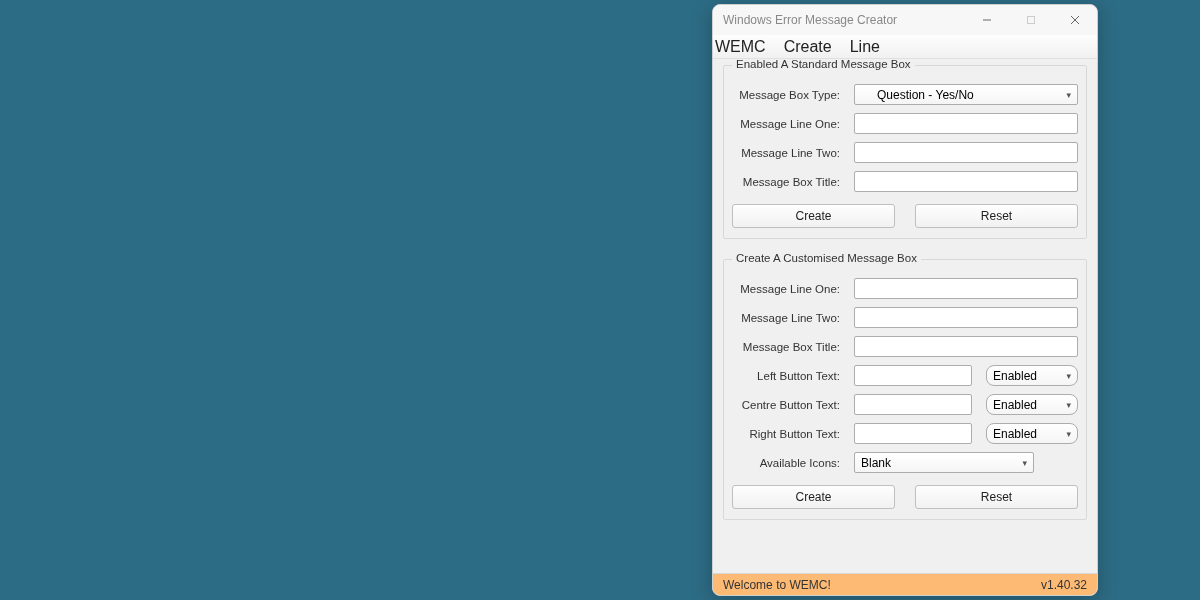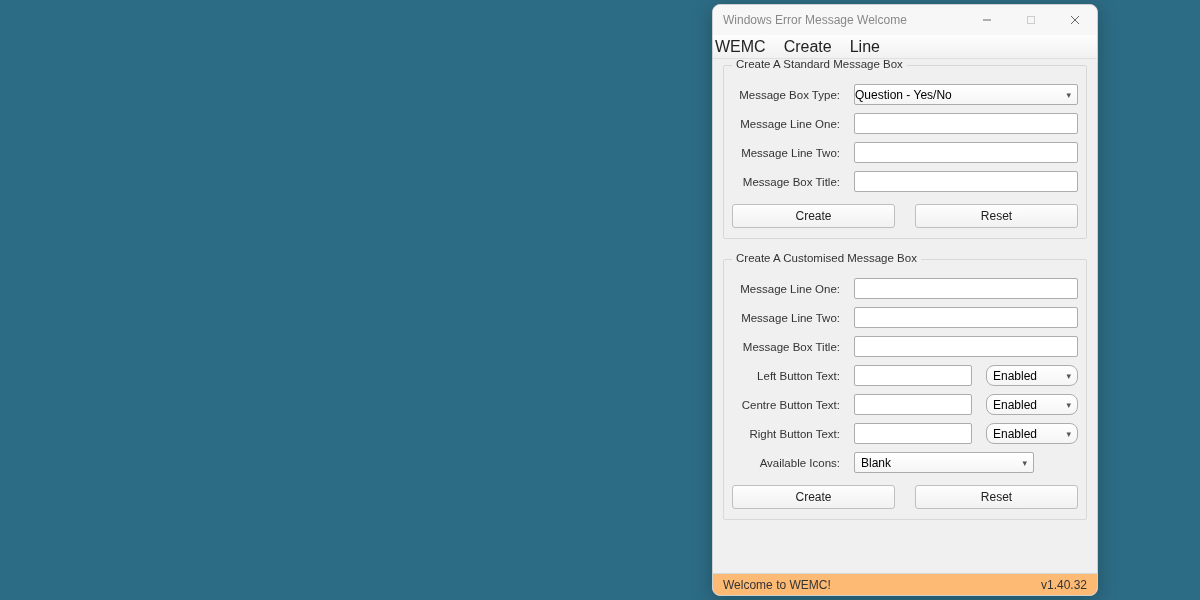--- a/index.html
+++ b/index.html
@@ -92,21 +92,21 @@
     text-align: right;
     font-size: 11.5px;
     color: #333;
   }
   .field, .combo {
     flex: 1;
     height: 21px;
     border: 1px solid #adadad;
     background: #fff;
     font-size: 12px;
-    padding: 0 0;
+    padding: 0 22px;
     display: flex;
     align-items: center;
     border-radius: 2px;
     position: relative;
   }
   .combo {
     padding-right: 22px;
     background: linear-gradient(#fff,#f5f5f5);
   }
   .combo .chev {
@@ -191,21 +191,21 @@
     font-size: 12px;
     color: #333;
   }
   .statusbar .welcome { flex: 1; }
 </style>
 </head>
 <body>
 
 <div class="window">
   <div class="titlebar">
-    <span class="title">Windows Error Message Welcome</span>
+    <span class="title">Windows Error Message Creator</span>
     <div class="winbtns">
       <div class="winbtn">
         <svg viewBox="0 0 10 10">
             <line x1="1" y1="5" x2="9" y2="5" stroke="#666" stroke-width="1"></line>
           </svg>
       </div>
       <div class="winbtn disabled">
         <svg viewBox="0 0 10 10">
             <rect x="1.5" y="1.5" width="7" height="7" fill="none" stroke="#ccc" stroke-width="1"></rect>
           </svg>
@@ -221,21 +221,21 @@
 
   <div class="menubar">
     <span>WEMC</span>
     <span>Create</span>
     <span>Line</span>
   </div>
 
   <div class="content">
 
     <div class="groupbox">
-      <div class="legend">Create A Standard Message Box</div>
+      <div class="legend">Enabled A Standard Message Box</div>
 
       <div class="row">
         <div class="label">Message Box Type:</div>
         <div class="combo">
           <span>Question - Yes/No</span>
           <span class="chev">▾</span>
         </div>
       </div>
 
       <div class="row">

